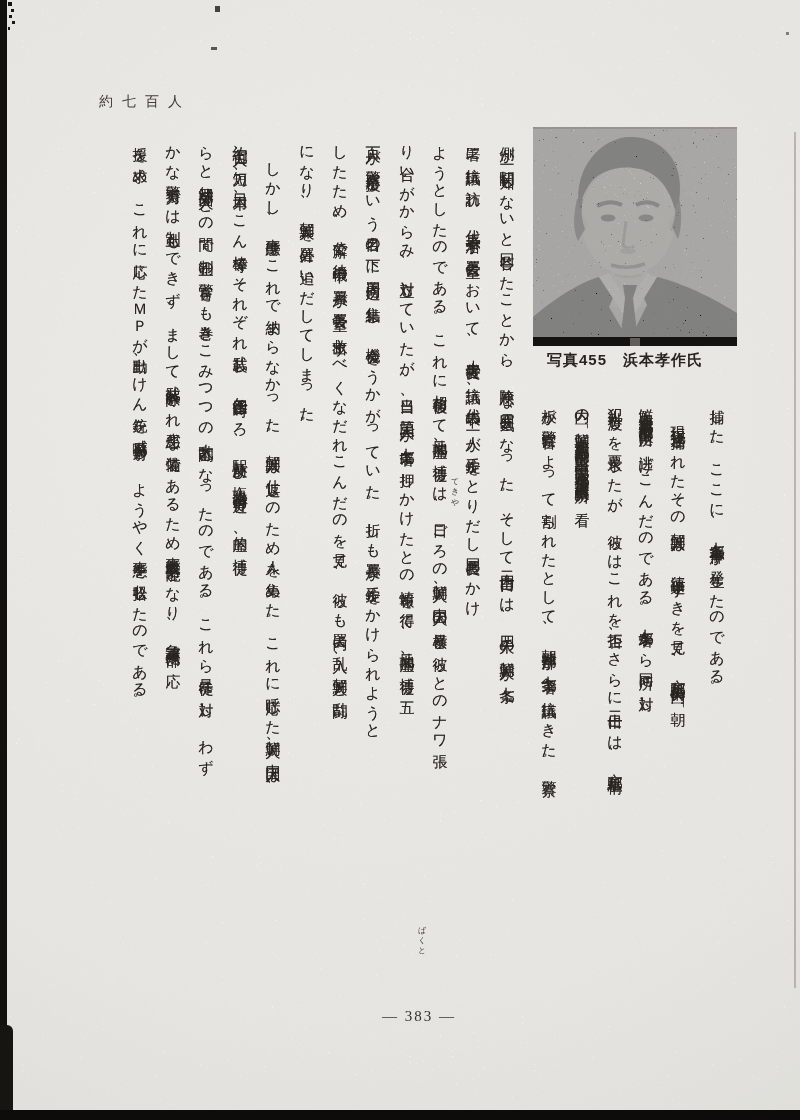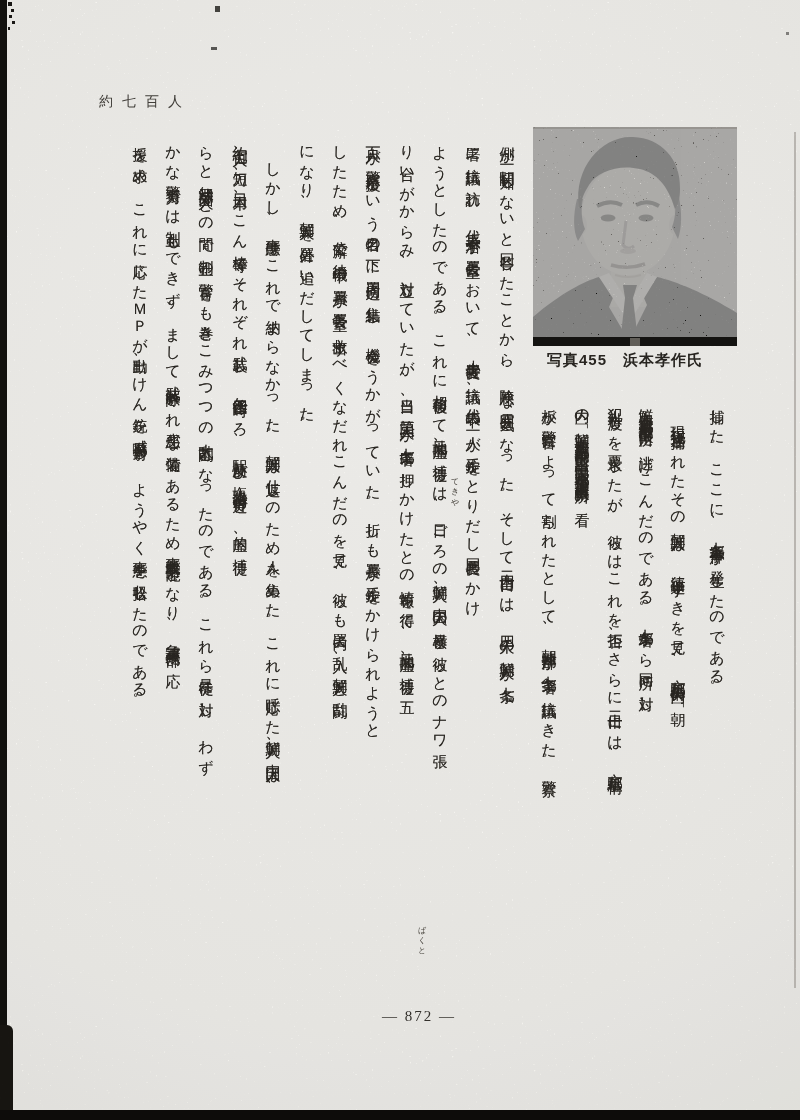--- a/index.html
+++ b/index.html
@@ -124,21 +124,21 @@
   <div class="vcol" style="left:299px">になり、朝鮮人を署外に追いだしてしまった。</div>
   <div class="vcol" style="left:265px">　しかし、事態はこれで納まらなかった。朝鮮人は仕返しのため人を集めた。これに呼応した朝鮮人、中国人は、</div>
   <div class="vcol" style="left:232px">約七百人、短刀、日本刀、こん棒等でそれぞれ武装し、午後四時ごろ、駅前及び塩小路高倉付近で、的屋、博徒</div>
   <div class="vcol" style="left:198px">らと無法〝外国人〟との間で制止の警官をも巻きこみつつの大乱闘となったのである。これら暴徒に対し、わず</div>
   <div class="vcol" style="left:165px">かな警察力では制止もできず、まして武装解除され劣悪な装備であるため事態収拾不能となり、急遽軍政部に応</div>
   <div class="vcol" style="left:132px">援を求め、これに応じたＭＰが出動、けん銃を威嚇発射し、ようやく事態を収拾したのである。</div>
 
   <div class="furi" style="left:450px;top:472px">てきや</div>
   <div class="furi" style="left:417px;top:920px">ばくと</div>
 
-  <div class="pagenum">— 872 —</div>
+  <div class="pagenum">— 383 —</div>
 
   <div class="edge-left"></div>
   <div class="edge-left2"></div>
   <div class="edge-bottom"></div>
   <div class="edge-right-line"></div>
   <div class="spk" style="left:8px;top:2px;width:4px;height:4px"></div>
   <div class="spk" style="left:11px;top:9px;width:3px;height:3px"></div>
   <div class="spk" style="left:9px;top:15px;width:3px;height:3px"></div>
   <div class="spk" style="left:12px;top:21px;width:3px;height:3px"></div>
   <div class="spk" style="left:8px;top:27px;width:2px;height:3px"></div>

